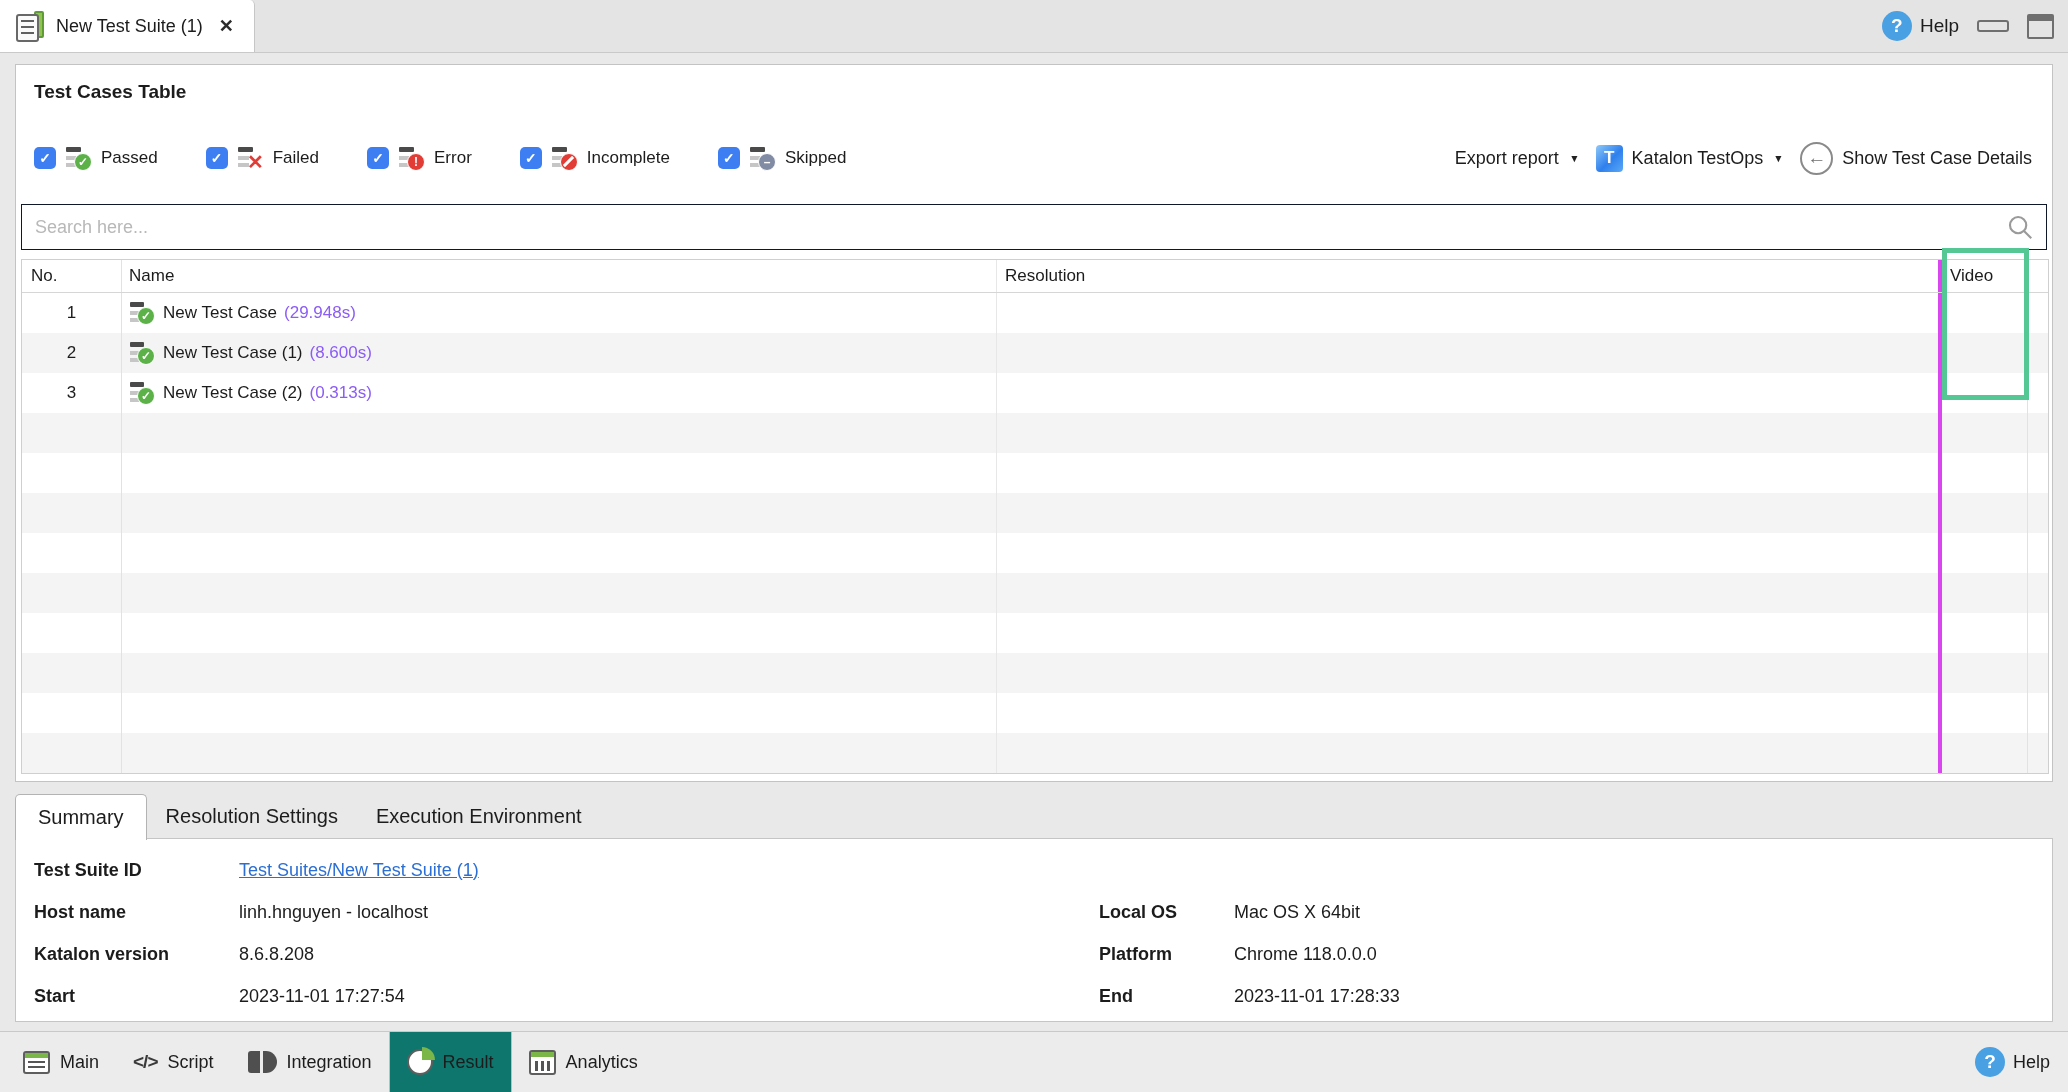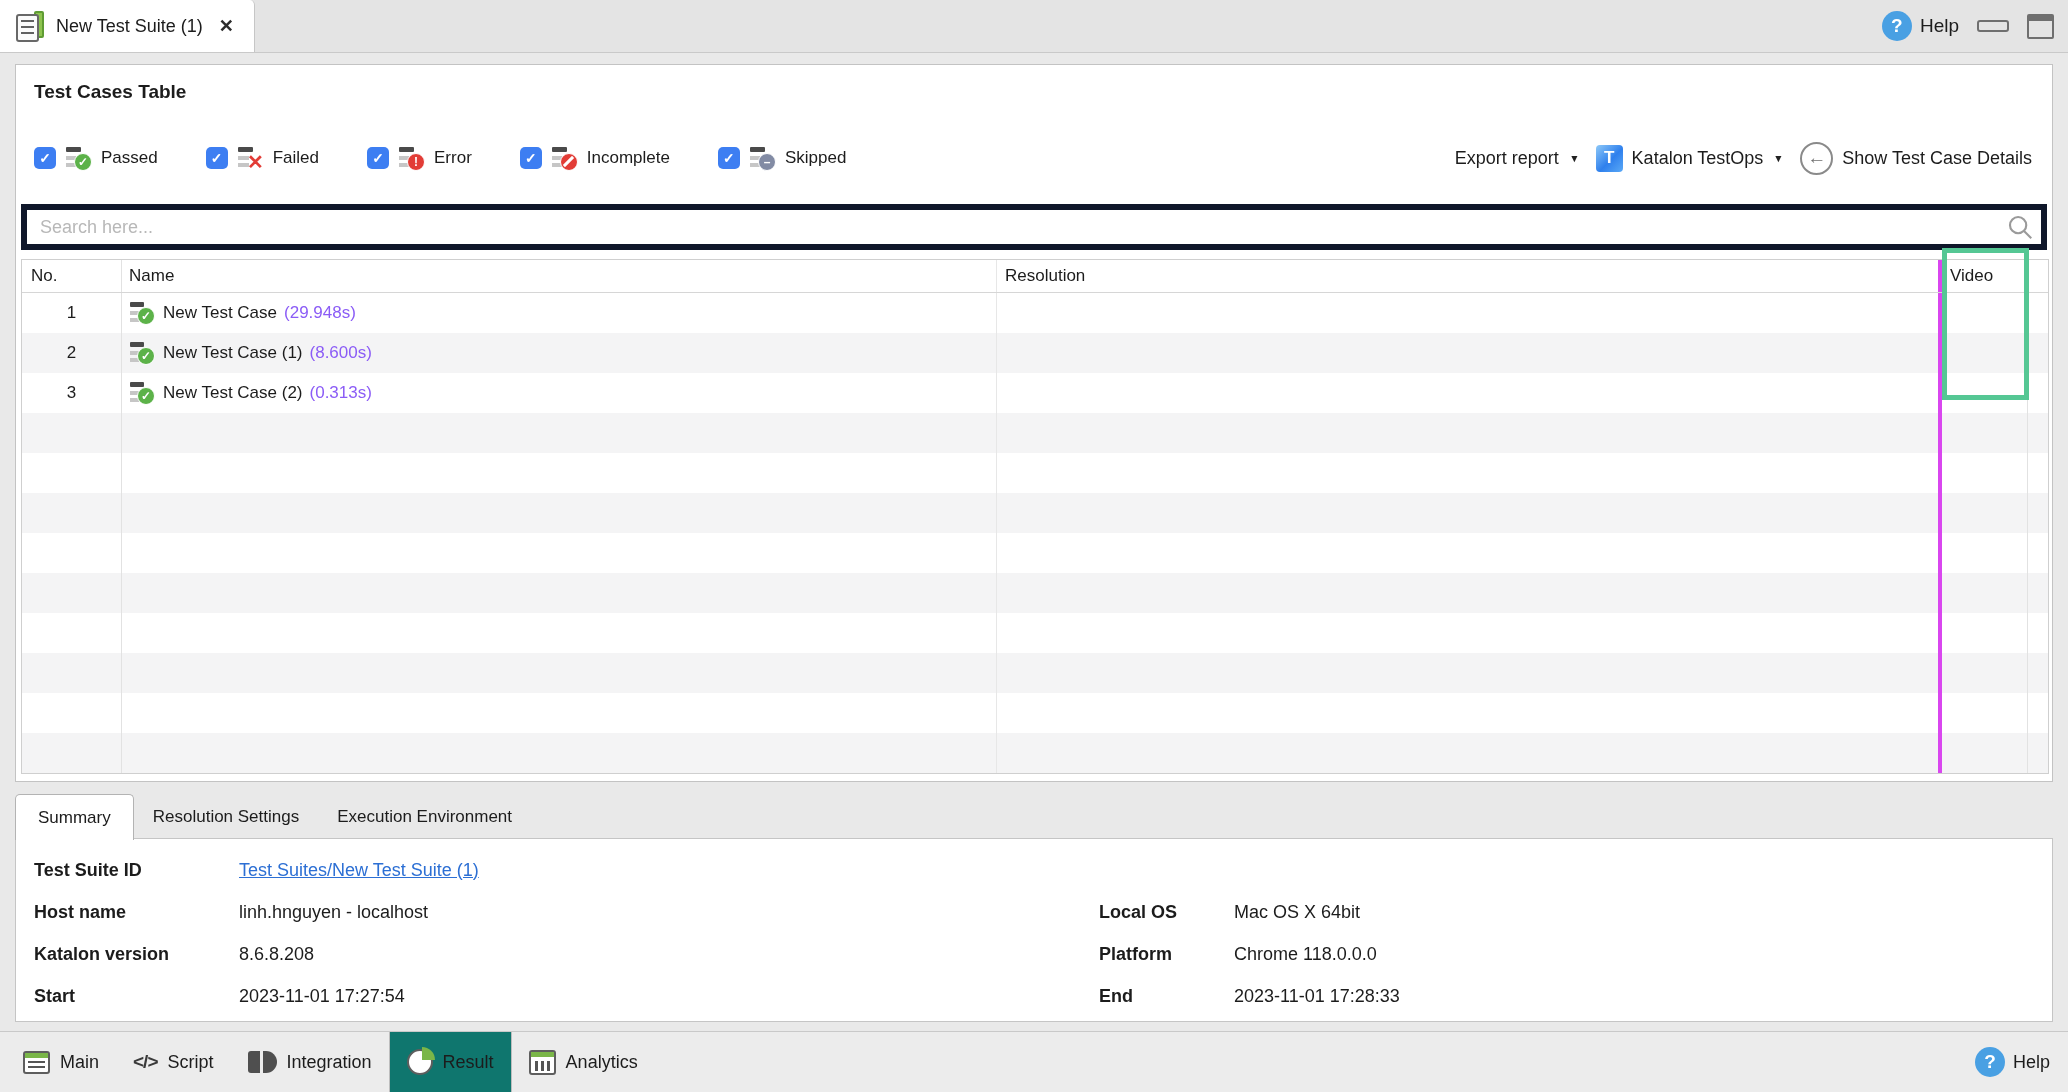--- a/index.html
+++ b/index.html
@@ -68,21 +68,21 @@
   .caret { font-size:13px; color:#222; } .caret::after { content:"▼"; transform:scale(.8); display:inline-block; }
   .testops-icon { width:27px; height:27px; border-radius:4px; color:#fff; font-weight:700; font-size:17px;
     background:linear-gradient(135deg,#8ec9f8 0%,#2f80ed 55%,#5aa9f6 100%);
     display:flex; align-items:center; justify-content:center; }
   .testops-icon::after { content:"T"; }
   .circle-arrow { width:33px; height:33px; border:2px solid #8a8a8a; border-radius:50%;
     color:#6f6f6f; font-size:19px; display:flex; align-items:center; justify-content:center; }
   .circle-arrow::after { content:"←"; }
 
   .search-wrap { position:absolute; left:5px; right:5px; top:139px; height:46px; }
-  .search-wrap input { width:100%; height:46px; border:6px solid #0f172a; background:#fff;
+  .search-wrap input { width:100%; height:46px; border:1px solid #0f172a; background:#fff;
     padding:0 48px 0 13px; font-size:18px; font-family:"Liberation Sans",sans-serif; color:#222; outline:none; }
   .search-wrap input::placeholder { color:#b8b8b8; }
   .search-icon { position:absolute; right:12px; top:8px; }
 
   
   .table-wrap { position:absolute; left:5px; top:194px; width:2028px; border:1px solid #cfcfcf; background:#fff; }
   .thead { display:flex; height:33px; align-items:center; font-size:17px; border-bottom:1px solid #d6d6d6; }
   .trow  { display:flex; height:40px; align-items:center; font-size:17px; }
   .tbody .trow:nth-child(even) { background:#f4f4f5; }
   .c-no    { width:100px; height:100%; display:flex; align-items:center; border-right:1px solid #e2e2e2; }
@@ -94,21 +94,21 @@
   .trow  .c-no { justify-content:center; }
   .case-name { margin-left:8px; }
   .case-duration { color:#8b5cf6; margin-left:7px; }
   .row-icon { width:26px; height:24px; }
   .row-icon .b1 { width:14px; height:5px; }
 
   .video-highlight { position:absolute; left:1920px; top:-12px; width:87px; height:152px;
     border:5px solid #55c794; pointer-events:none; }
 
   
-  .detail-tabs { position:absolute; left:15px; top:794px; height:45px; display:flex; align-items:stretch; font-size:17px; }
+  .detail-tabs { position:absolute; left:15px; top:794px; height:45px; display:flex; align-items:stretch; font-size:20px; }
   .dtab { display:flex; align-items:center; padding:0 19px; cursor:pointer; }
   .dtab.active { background:#fff; border:1px solid #b3b3b3; border-bottom:none;
     border-radius:5px 5px 0 0; margin-bottom:-1px; position:relative; z-index:3; padding:0 22px; }
 
   .summary-panel { position:absolute; left:15px; top:838px; width:2038px; height:184px;
     background:#fff; border:1px solid #c5c5c5; z-index:2; }
   .summary-grid { display:grid; grid-template-columns:205px 860px 135px 1fr;
     grid-auto-rows:42px; align-items:center; padding:10px 0 0 18px; font-size:18px; }
   .sum-label { font-weight:700; }
   .suite-link { color:#2c6fd4; text-decoration:underline; cursor:pointer; }

